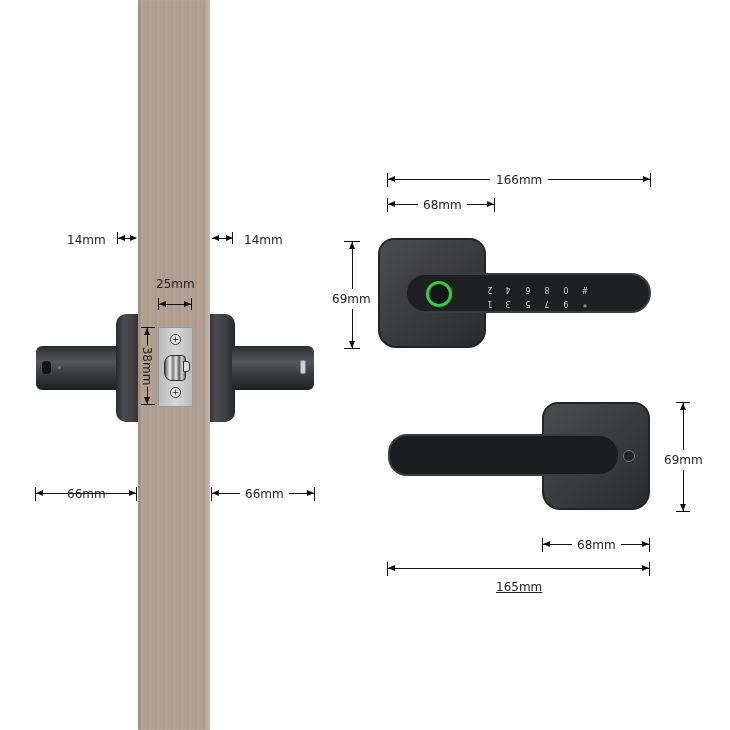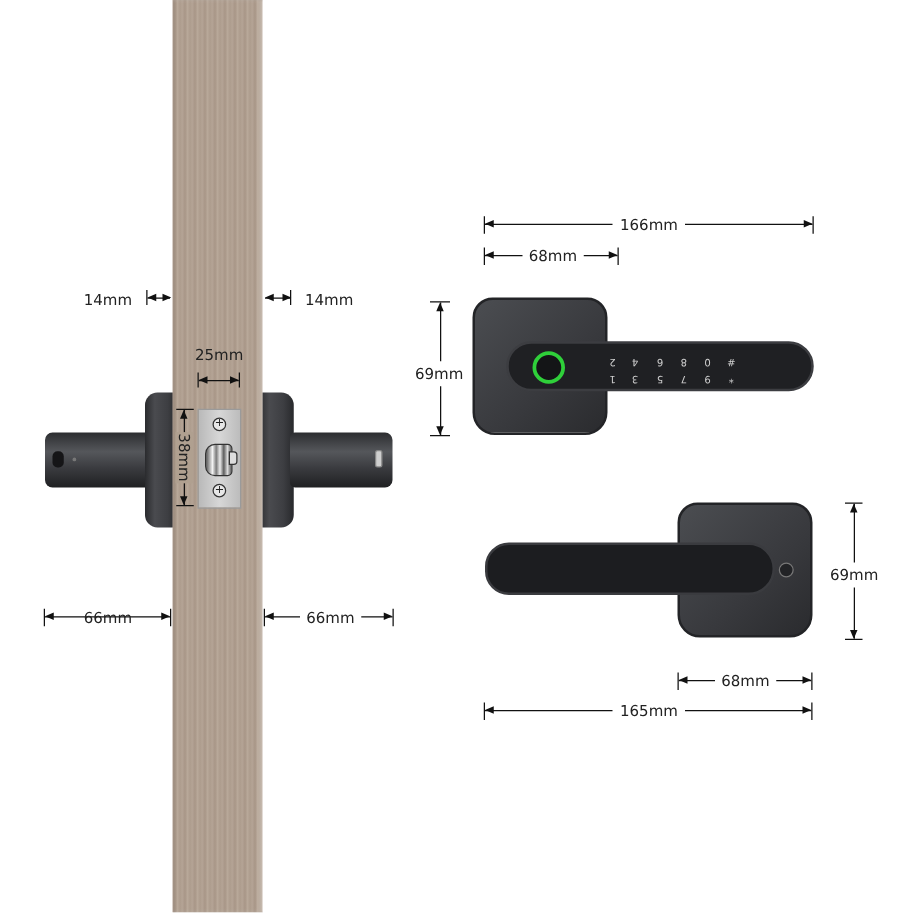--- a/index.html
+++ b/index.html
@@ -159,14 +159,14 @@
   <div class="arr-l" style="left:173px;top:151px;"></div>
   <div class="arr-r" style="left:272px;top:151px;"></div>
   <div class="tick-v" style="left:279px;top:148px;height:14px;"></div>
   <span class="lbl" style="left:202px;top:148px;padding:0 5px;">68mm</span>
 
   <div class="tick-v" style="left:17px;top:172px;height:14px;"></div>
   <div class="hline" style="left:18px;top:178px;width:261px;"></div>
   <div class="arr-l" style="left:18px;top:175px;"></div>
   <div class="arr-r" style="left:272px;top:175px;"></div>
   <div class="tick-v" style="left:279px;top:172px;height:14px;"></div>
-  <span class="lbl" style="left:120px;top:172px;padding:0 6px;">165mm</span>
+  <span class="lbl" style="left:120px;top:190px;padding:0 6px;text-decoration:underline;">165mm</span>
 </div>
 
 </body></html>

